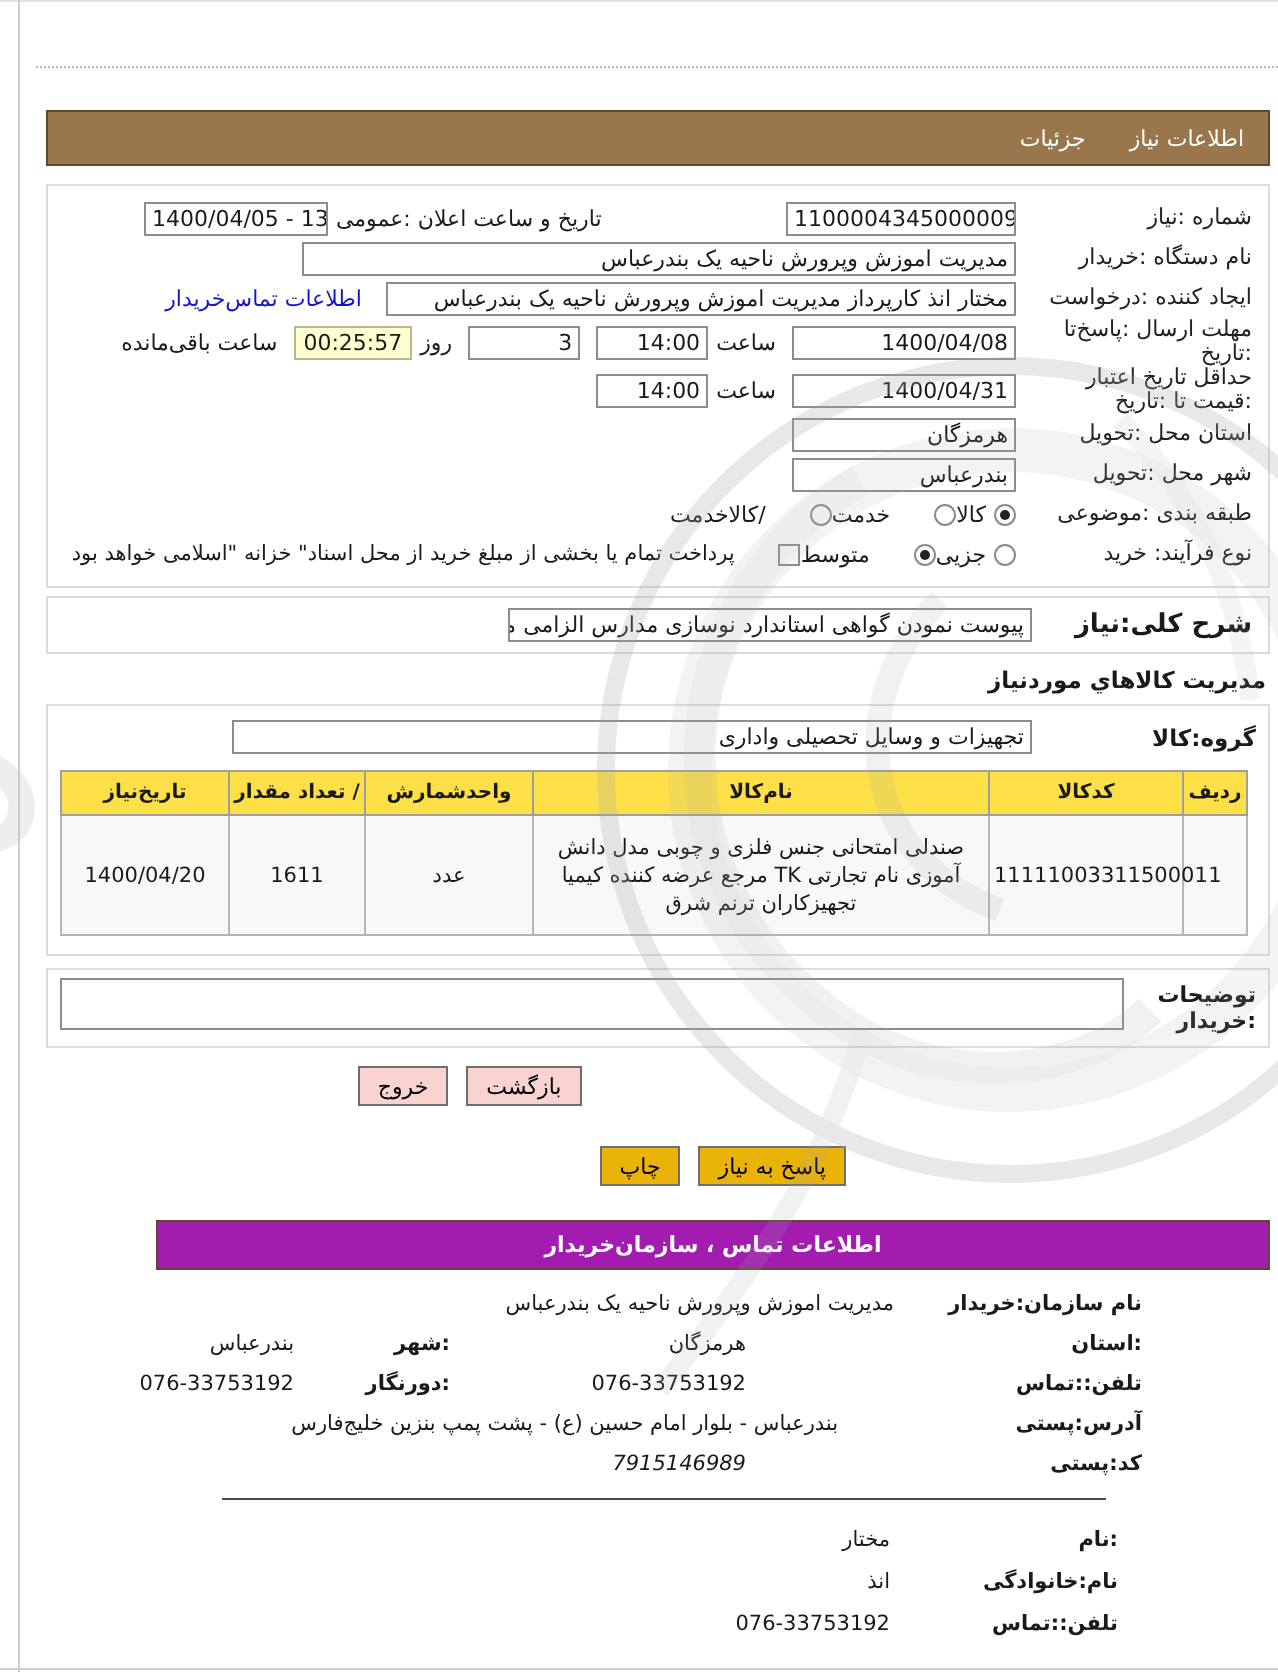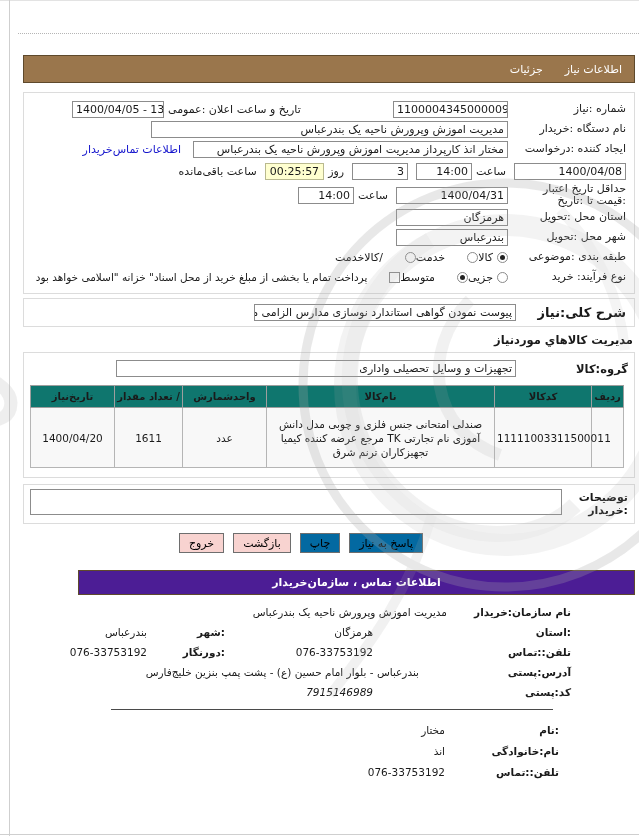--- a/index.html
+++ b/index.html
@@ -39,37 +39,37 @@
   .p2 { margin-top:4px; padding:5px 8px; display:flex; align-items:center; }
   .p2 .flabel2 { width:104px; font-weight:bold; font-size:13px; flex:none; }
   .sec-title { margin:6px 2px 0 0; font-weight:bold; font-size:11.5px; }
 
   .p3 { margin-top:5px; padding:7px 6px 9px; }
   .grow-row { display:flex; align-items:center; }
   .grow-row .glabel { width:70px; font-weight:bold; font-size:11.5px; flex:none; }
 
   table.goods { border-collapse:collapse; margin:8px 4px 0 0; width:593px; table-layout:fixed;
                 background:#fbfbfb; }
-  table.goods th { background:#0f766e; border:1px solid #9e9e9e; font-size:10px; font-weight:bold;
+  table.goods th { background:#fde047; border:1px solid #9e9e9e; font-size:10px; font-weight:bold;
                 height:22px; padding:1px 2px; }
   table.goods td { border:1px solid #b5b5b5; font-size:10.5px; text-align:center; padding:4px 2px;
                 height:60px; vertical-align:middle; background:#f8f8f8; }
   td.namecell { line-height:14px; }
 
   .pnotes { margin-top:6px; padding:4px 6px 6px; display:flex; align-items:flex-start; }
   .pnotes .nlabel { width:62px; font-weight:bold; line-height:13px; flex:none; padding-top:2px; }
   .pnotes .tb { flex:1; height:26px; margin-right:4px; }
 
   .btnrow { margin-top:9px; display:flex; gap:9px; padding-right:0; margin-right:212px; }
   .btn { border:1px solid #6e6e6e; font-size:11px; padding:2px 9px; height:20px; line-height:15px;
          cursor:pointer; font-family:inherit; white-space:nowrap; }
-  .btn.green { background:#0369a1; }
+  .btn.green { background:#eab308;margin-top:40px; }
   .btn.pink { background:#f8d3d0; }
 
-  .bar2 { margin-top:17px; height:25px; width:557px; background:#4c1d95; border:1px solid #5e492c;
+  .bar2 { margin-top:17px; height:25px; width:557px; background:#a21caf; border:1px solid #5e492c;
           color:#fff; font-weight:bold; font-size:11px; display:flex; align-items:center;
           justify-content:center; }
 
   .contact { margin-top:11px; font-size:10.5px; padding-right:64px; }
   .crow { display:flex; margin-bottom:8px; align-items:baseline; }
   .clabel { width:110px; font-weight:bold; flex:none; }
   .cval { margin-left:8px; }
   .cval.w { width:140px; }
   .clabel2 { width:78px; font-weight:bold; flex:none; }
 
@@ -110,20 +110,21 @@
       <div class="frow">
         <span class="flabel">نام دستگاه :خریدار</span>
         <span class="tb" style="width:357px;">مدیریت اموزش وپرورش ناحیه یک بندرعباس</span>
       </div>
       <div class="frow">
         <span class="flabel">ایجاد کننده :درخواست</span>
         <span class="tb" style="width:315px;">مختار انذ کارپرداز مدیریت اموزش وپرورش ناحیه یک بندرعباس</span>
         <span class="link">اطلاعات تماس‌خریدار</span>
       </div>
       <div class="frow tall">
+        <span class="flabel"><span>مهلت ارسال :پاسخ‌تا</span><br><span>:تاریخ</span></span>
         <span class="tb ltr" style="width:112px;">1400/04/08</span>
         <span class="sm-lbl">ساعت</span>
         <span class="tb ltr" style="width:56px;">14:00</span>
         <span class="tb ltr" style="width:56px; margin-right:8px;">3</span>
         <span class="sm-lbl">روز</span>
         <span class="timer ltr">00:25:57</span>
         <span class="sm-lbl">ساعت باقی‌مانده</span>
       </div>
       <div class="frow tall">
         <span class="flabel"><span>حداقل تاریخ اعتبار</span><br><span>:قیمت تا :تاریخ</span></span>

